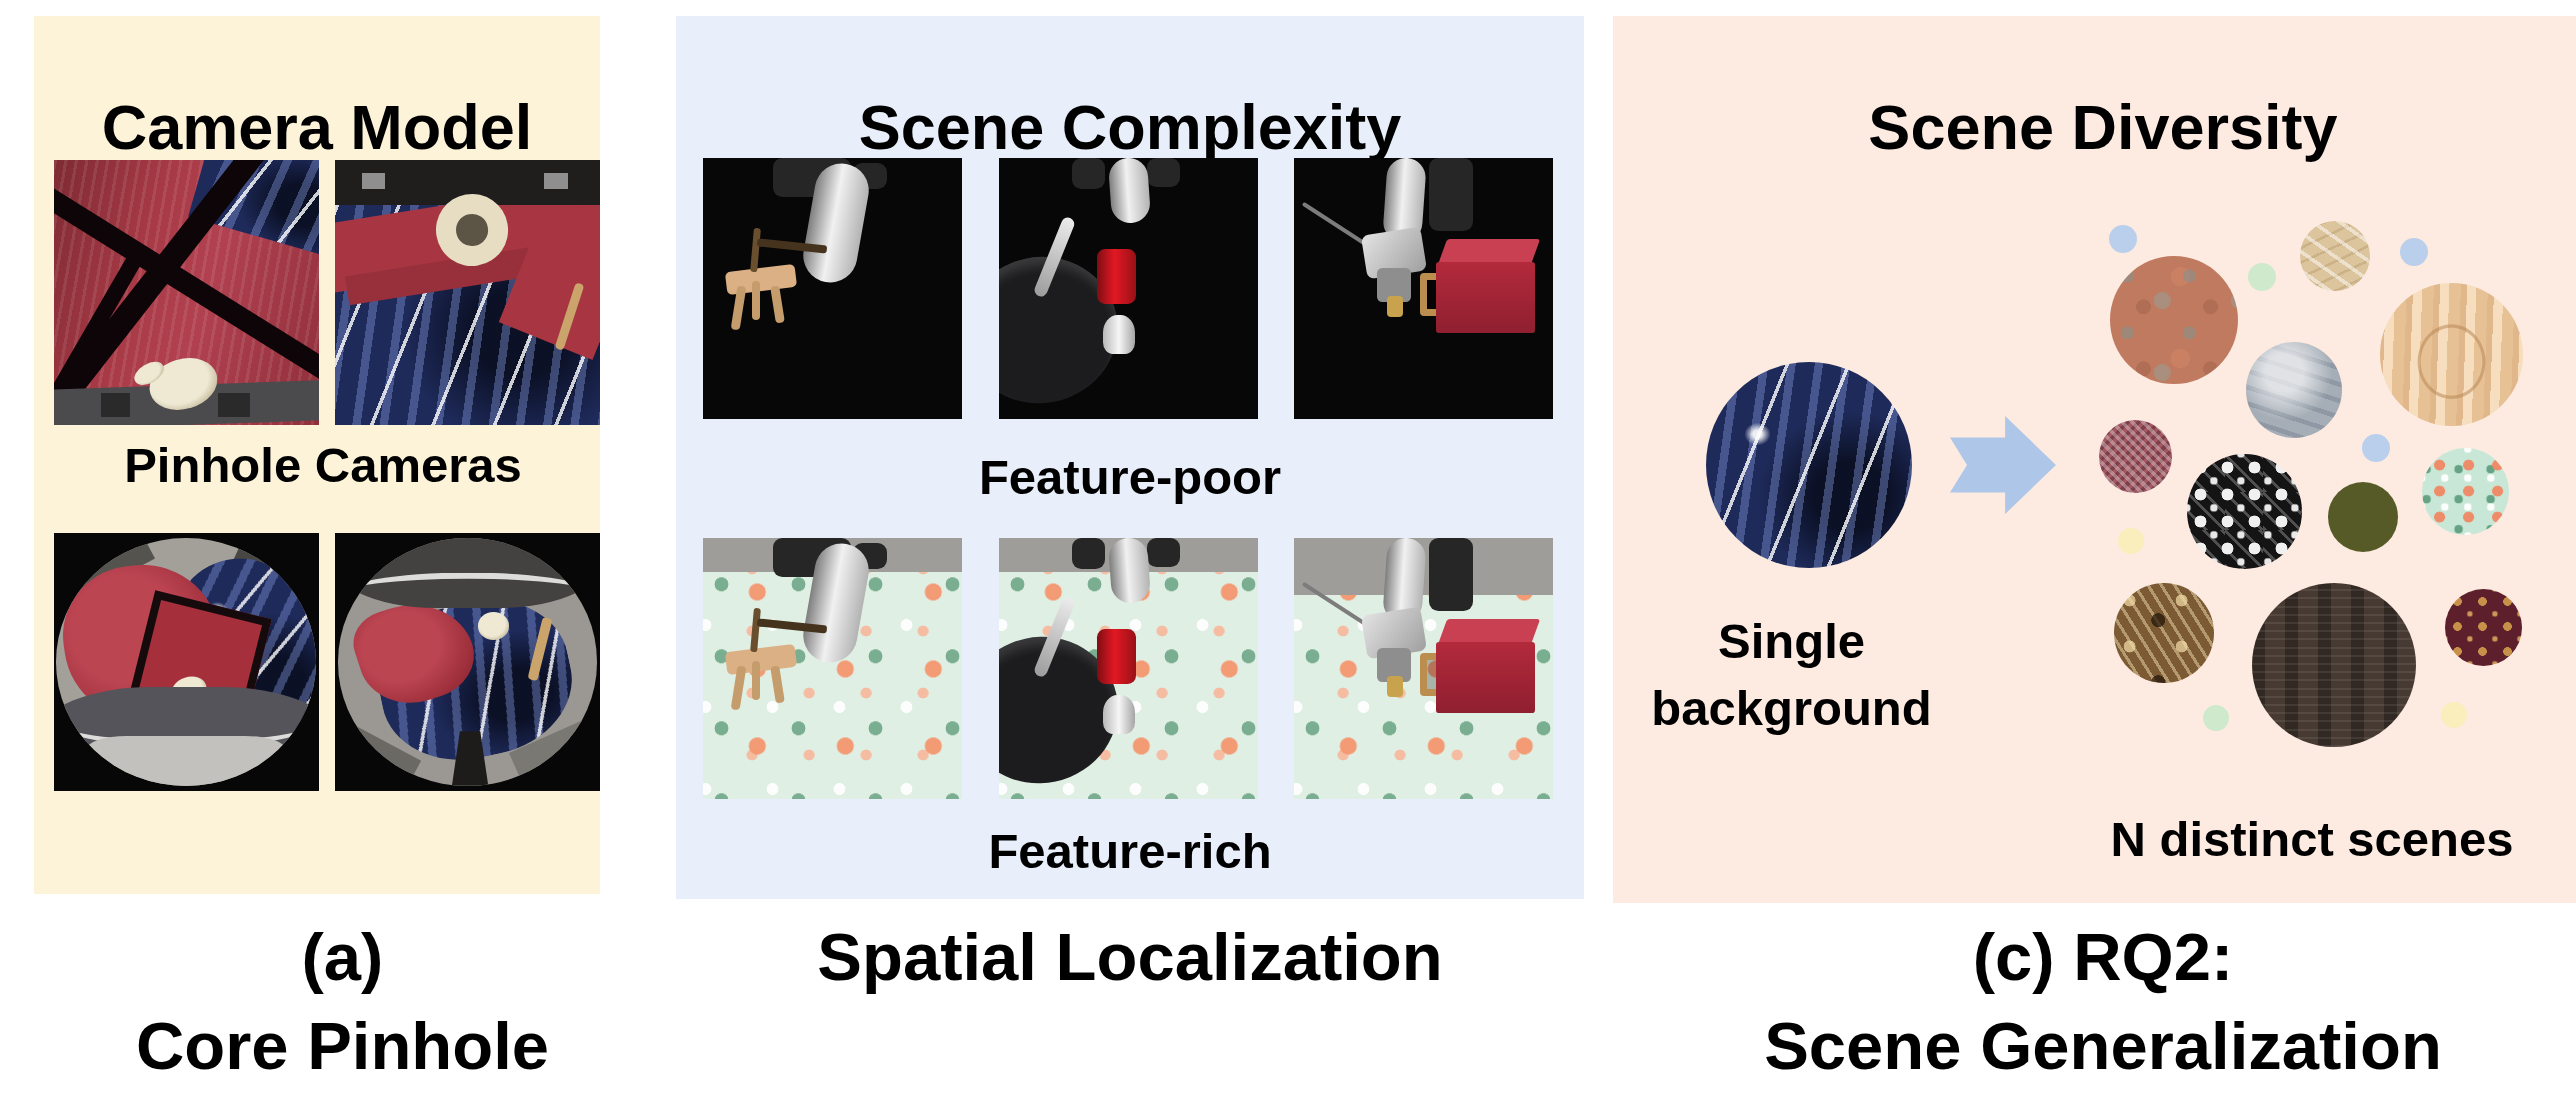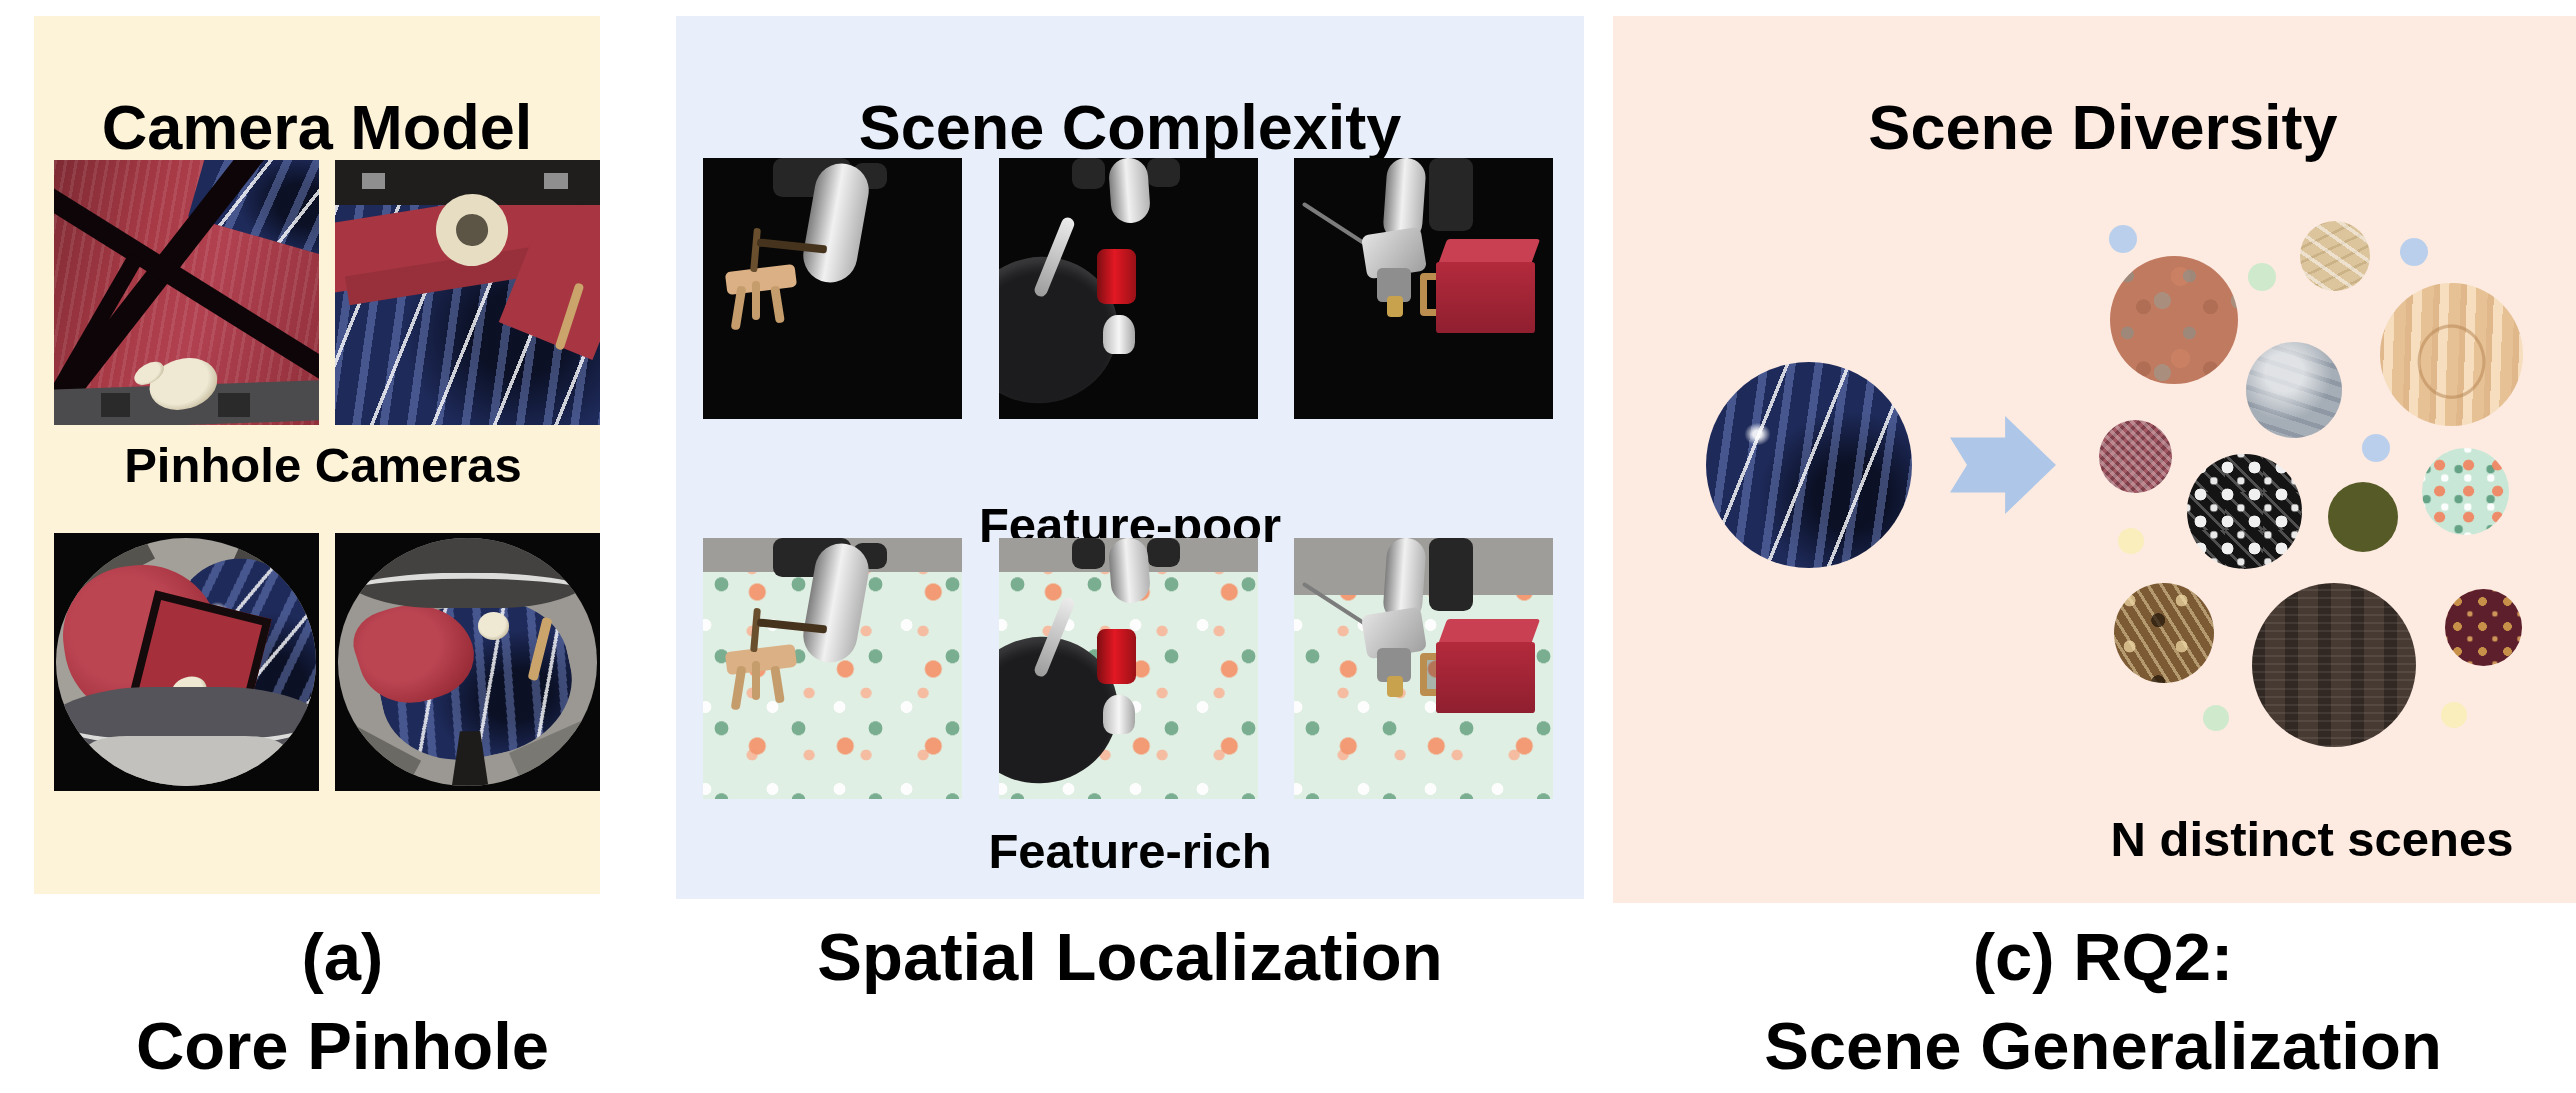--- a/index.html
+++ b/index.html
@@ -214,21 +214,21 @@
       <div class="arm-mount" style="left:52%;top:0;width:17%;height:28%;"></div>
       <div class="arm-cyl" style="left:35%;top:0;width:15%;height:32%;transform:rotate(4deg);"></div>
       <div class="gripper" style="left:27%;top:28%;width:23%;height:17%;transform:rotate(-9deg);"></div>
       <div class="gripper2" style="left:32%;top:42%;width:13%;height:13%;"></div>
       <div class="gold-bit" style="left:36%;top:53%;width:6%;height:8%;"></div>
       <div class="tan-ring" style="left:48.5%;top:44%;width:8%;height:11%;"></div>
       <div class="red-box-top" style="left:57%;top:31%;width:36%;height:11%;transform:skewX(-20deg);"></div>
       <div class="red-box" style="left:55%;top:40%;width:38%;height:27%;"></div>
     </div>
 
-    <div class="inner-label" style="top:430px;margin-top:48px;">Feature-poor</div>
+    <div class="inner-label" style="top:430px;">Feature-poor</div>
 
     <div class="scene rich" style="left:27px;top:522px;width:259px;height:261px;">
       <div class="wall"></div>
       <div class="arm-mount" style="left:27%;top:0;width:30%;height:15%;"></div>
       <div class="arm-mount" style="left:58%;top:2%;width:13%;height:10%;"></div>
       <div class="arm-cyl" style="left:41%;top:2%;width:21%;height:46%;transform:rotate(10deg);"></div>
       <div class="stool-top" style="left:9%;top:42%;width:27%;height:9%;transform:rotate(-7deg);"></div>
       <div class="stool-leg" style="left:12%;top:49%;width:3.6%;height:17%;transform:rotate(9deg);"></div>
       <div class="stool-leg" style="left:27%;top:49%;width:3.6%;height:14%;transform:rotate(-9deg);"></div>
       <div class="stool-leg" style="left:19%;top:47%;width:3.2%;height:15%;"></div>
@@ -259,20 +259,21 @@
     </div>
 
     <div class="inner-label" style="top:804px;">Feature-rich</div>
   </section>
 
   <section class="panel" style="left: 1613px; top: 16px; width: 980px; height: 887px; background-color: rgb(253, 235, 225);">
     <h2 class="panel-title" style="top:20.6px;">Scene Diversity</h2>
 
     <div class="circle marble" style="left: 93px; top: 346px; width: 206px; height: 206px; background-color: rgb(30, 42, 90);"></div>
 
+    <div class="side-label" style="left:34px;top:592px;width:289px;">Single background</div>
 
     <div class="arrow" style="left: 337px; top: 400px; width: 106px; height: 98px; background-color: rgb(174, 199, 232);"></div>
 
     <div class="circle" style="left: 496px; top: 209px; width: 28px; height: 28px; background-color: rgb(185, 207, 236);"></div>
     <div class="circle tex-terracotta" style="left: 497px; top: 240px; width: 128px; height: 128px; background-color: rgb(192, 122, 96);"></div>
     <div class="circle" style="left: 635px; top: 247px; width: 28px; height: 28px; background-color: rgb(207, 233, 204);"></div>
     <div class="circle tex-tan" style="left: 687px; top: 205px; width: 70px; height: 70px; background-color: rgb(220, 196, 156);"></div>
     <div class="circle" style="left: 787px; top: 222px; width: 28px; height: 28px; background-color: rgb(185, 207, 236);"></div>
     <div class="circle tex-graymarble" style="left: 633px; top: 326px; width: 96px; height: 96px; background-color: rgb(165, 173, 182);"></div>
     <div class="circle tex-wood" style="left: 767px; top: 267px; width: 143px; height: 143px; background-color: rgb(236, 203, 164);"></div>

